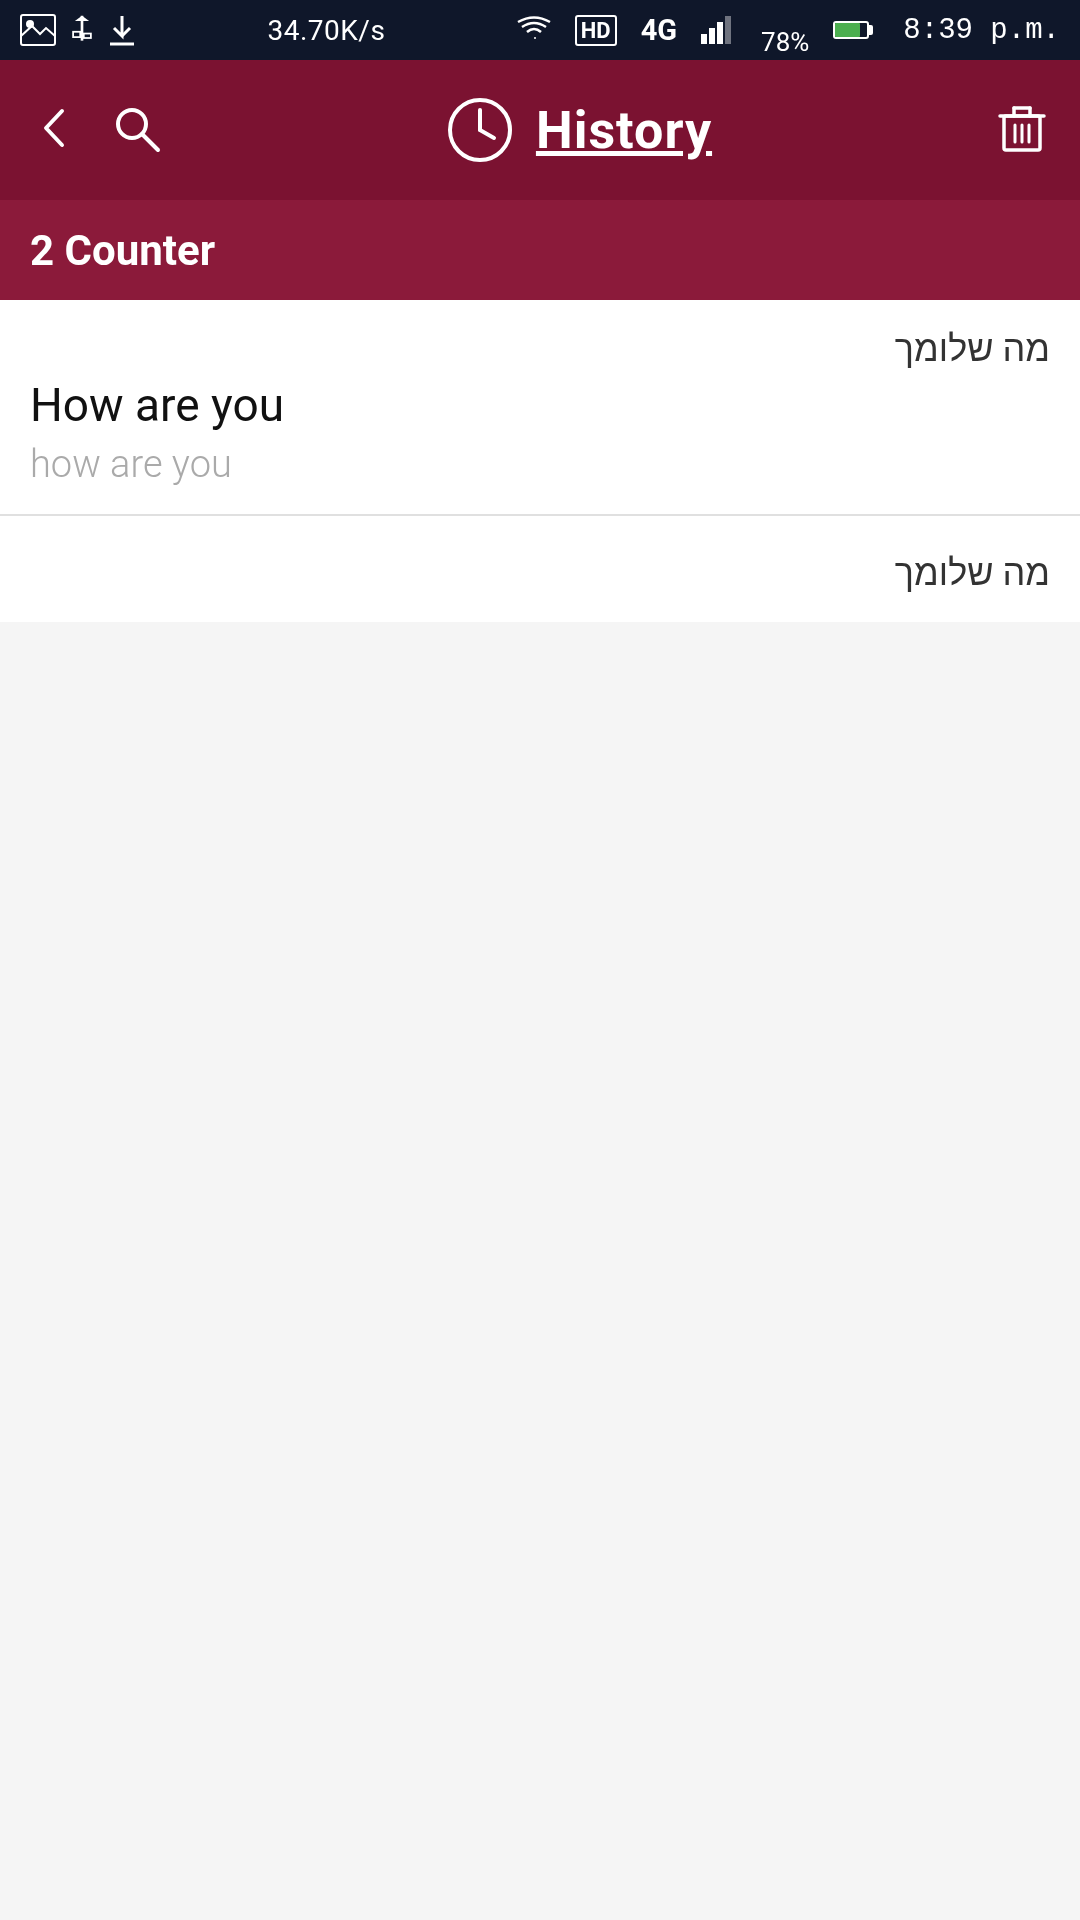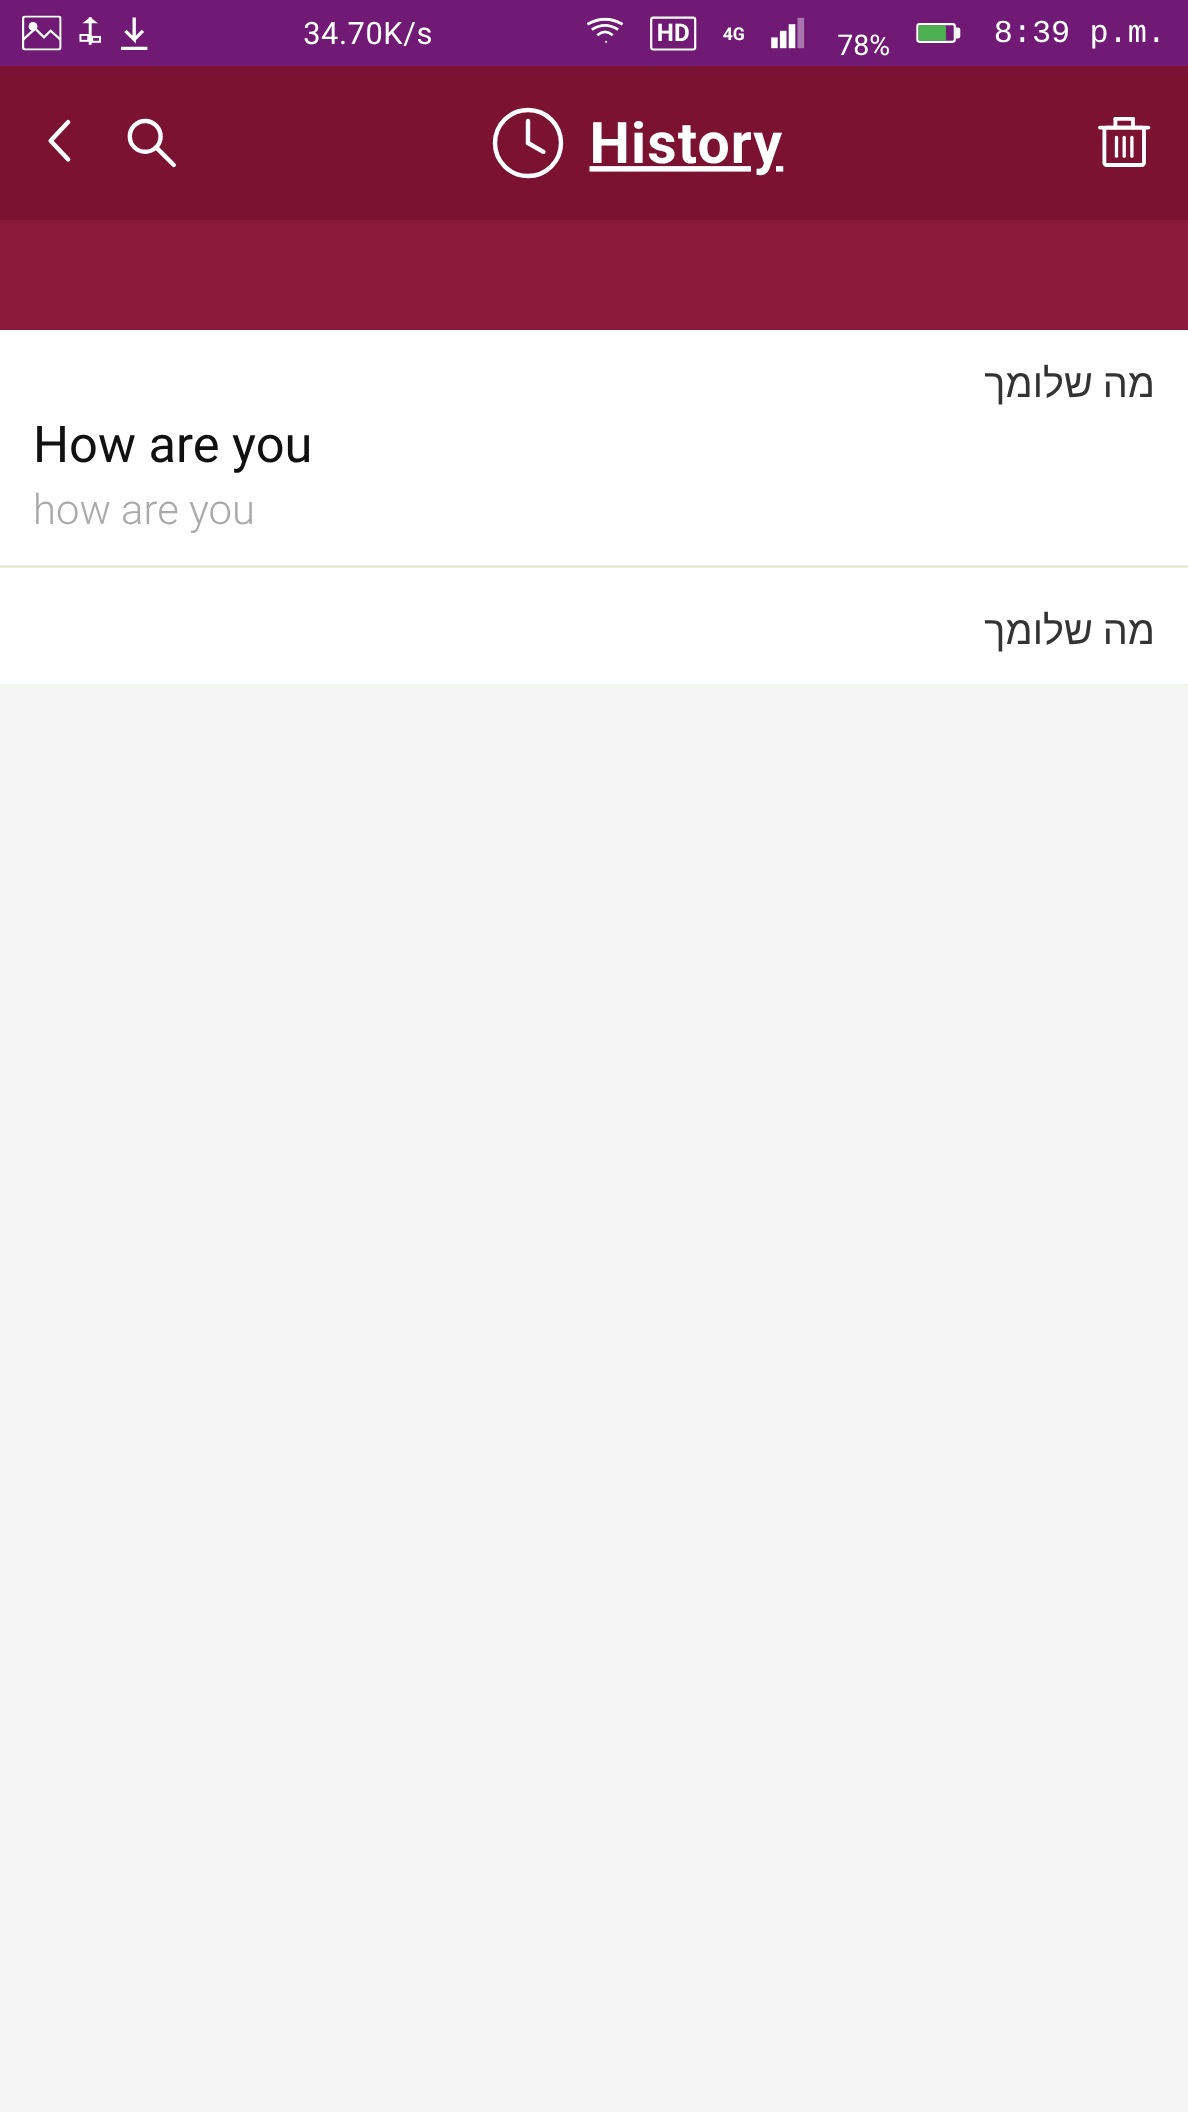--- a/index.html
+++ b/index.html
@@ -9,21 +9,21 @@
       min-height: 1920px;
       background: #f5f5f5;
       font-family: 'Roboto', Arial, sans-serif;
       overflow-x: hidden;
     }
 
     
     .status-bar {
       width: 100%;
       height: 60px;
-      background: #701a75;
+      background: #0f172a;
       display: flex;
       align-items: center;
       justify-content: space-between;
       padding: 0 20px;
       color: white;
       font-size: 28px;
     }
     .status-bar-left {
       display: flex;
       align-items: center;
@@ -231,21 +231,21 @@
 
     <svg width="34" height="28" viewBox="0 0 34 28" fill="white">
       <path d="M17,22 a1,1 0 0,1 2,0 a1,1 0 0,1 -2,0" fill="white"></path>
       <path d="M10,16 Q17,10 24,16" stroke="white" stroke-width="2.5" fill="none"></path>
       <path d="M5,11 Q17,3 29,11" stroke="white" stroke-width="2.5" fill="none"></path>
       <path d="M1,6 Q17,-3 33,6" stroke="white" stroke-width="2.5" fill="none"></path>
     </svg>
 
     <span style="font-size:22px;font-weight:bold;border:2px solid white;padding:1px 4px;border-radius:3px;">HD</span>
 
-    <span style="font-size:16px;font-weight:bold;">4G</span>
+    <span style="font-size:29px;font-weight:bold;">4G</span>
 
     <svg width="36" height="28" viewBox="0 0 36 28" fill="white">
       <rect x="0" y="18" width="6" height="10" fill="white"></rect>
       <rect x="8" y="12" width="6" height="16" fill="white"></rect>
       <rect x="16" y="6" width="6" height="22" fill="white"></rect>
       <rect x="24" y="0" width="6" height="28" fill="rgba(255,255,255,0.4)"></rect>
     </svg>
 
     <span style="font-size:26px;margin-top:24px;">78%</span>
 
@@ -296,20 +296,21 @@
         <line x1="20" y1="8" x2="36" y2="8" stroke="white" stroke-width="3.5" stroke-linecap="round"></line>
         <line x1="21" y1="25" x2="21" y2="42" stroke="white" stroke-width="3" stroke-linecap="round"></line>
         <line x1="28" y1="25" x2="28" y2="42" stroke="white" stroke-width="3" stroke-linecap="round"></line>
         <line x1="35" y1="25" x2="35" y2="42" stroke="white" stroke-width="3" stroke-linecap="round"></line>
       </svg>
     </div>
   </div>
 </div>
 
 <div class="counter-bar">
+  <span class="counter-text">2 Counter</span>
 </div>
 
 <div class="history-list">
 
   <div class="history-item">
     <div class="history-item-source">מה שלומך</div>
     <div class="history-item-translation">How are you</div>
     <div class="history-item-transliteration">how are you</div>
   </div>
 

